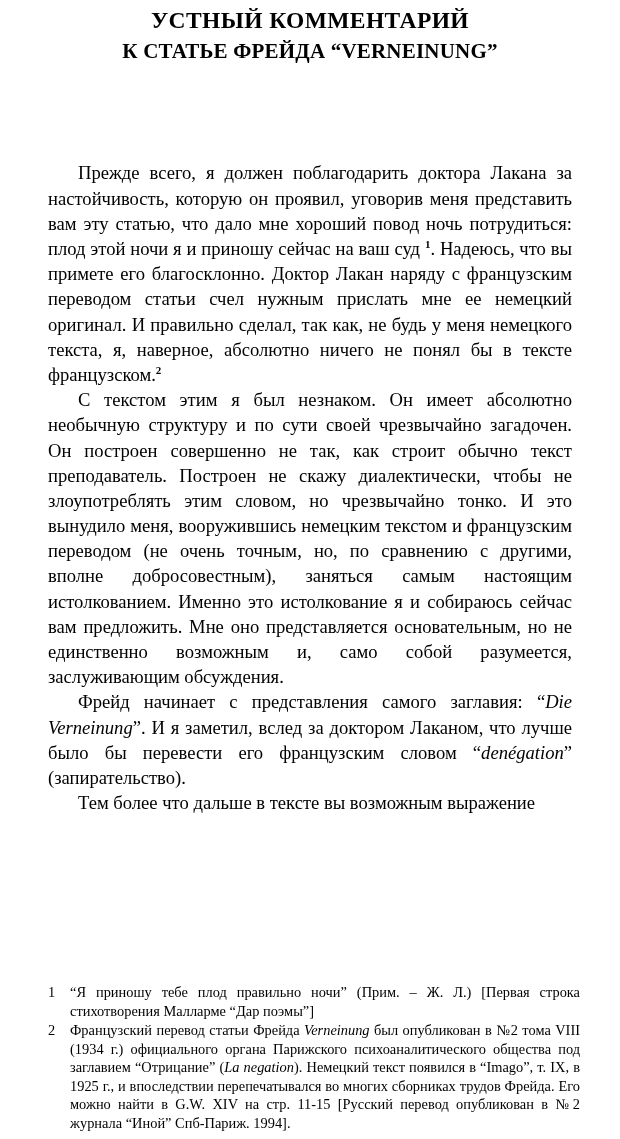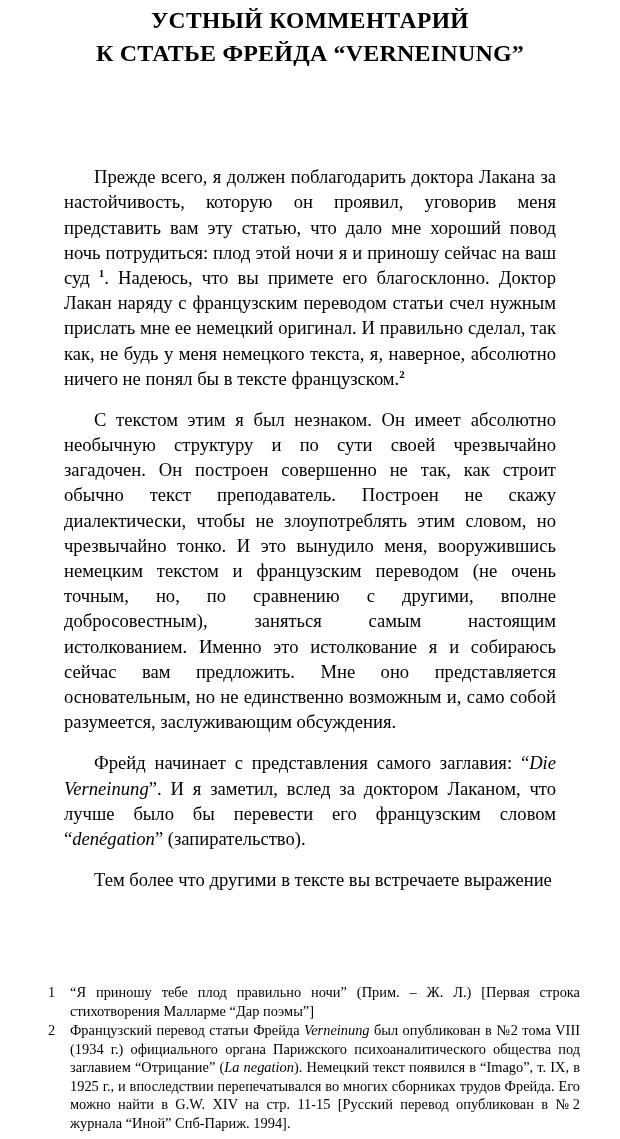--- a/index.html
+++ b/index.html
@@ -34,31 +34,31 @@
   }
   .title-line2 {
     font-size: 21.5px;
     font-weight: bold;
     font-style: italic;
     letter-spacing: 0.4px;
     line-height: 1.25;
     margin-top: 3px;
   }
   .title-line3 {
-    font-size: 24px;
+    font-size: 21px;
     font-weight: bold;
     letter-spacing: 0.2px;
     line-height: 1.25;
     margin-top: 4px;
   }
   .body-block {
     margin-top: 96px;
   }
   p.para {
-    margin: 16px;
+    margin: 0;
     font-size: 18.6px;
     line-height: 1.355;
     text-align: justify;
     text-indent: 30px;
     hyphens: none;
   }
   .ital {
     font-style: italic;
   }
   sup.fnref {
@@ -97,21 +97,21 @@
 
   <div class="title-block">
     <div class="title-line1">УСТНЫЙ КОММЕНТАРИЙ</div>
     <div class="title-line3">К СТАТЬЕ ФРЕЙДА “VERNEINUNG”</div>
   </div>
 
   <div class="body-block">
     <p class="para">Прежде всего, я должен поблагодарить доктора Лакана за настойчивость, которую он проявил, уговорив меня представить вам эту статью, что дало мне хороший повод ночь потрудиться: плод этой ночи я и приношу сейчас на ваш суд <sup class="fnref">1</sup>. Надеюсь, что вы примете его благосклонно. Доктор Лакан наряду с французским переводом статьи счел нужным прислать мне ее немецкий  оригинал. И правильно сделал, так как, не будь у меня немецкого текста, я, наверное, абсолютно ничего не понял бы в тексте французском.<sup class="fnref">2</sup></p>
     <p class="para">С текстом этим я был незнаком. Он имеет абсолютно необычную структуру и по сути своей чрезвычайно загадочен. Он построен совершенно не так, как строит обычно текст преподаватель. Построен не скажу диалектически, чтобы не злоупотреблять этим словом, но чрезвычайно тонко. И это вынудило меня, вооружившись немецким текстом и французским переводом (не очень точным, но, по сравнению с другими, вполне добросовестным), заняться самым настоящим истолкованием. Именно это истолкование я и собираюсь сейчас вам предложить. Мне оно представляется основательным, но не единственно возможным и, само собой разумеется, заслуживающим обсуждения.</p>
     <p class="para">Фрейд начинает с представления самого заглавия: “<span class="ital">Die Verneinung</span>”. И я заметил, вслед за доктором Лаканом, что лучше было бы перевести его французским словом “<span class="ital">denégation</span>” (запирательство).</p>
-    <p class="para">Тем более что другими в тексте вы встречаете выражение</p>
+    <p class="para">Тем более что дальше в тексте вы возможным выражение</p>
   </div>
 
   <div class="footnotes">
     <div class="fn">
       <span class="fn-num">1</span>
       <span class="fn-text">“Я приношу тебе плод правильно ночи” (Прим. – Ж. Л.) [Первая строка стихотворения Малларме “Дар поэмы”]</span>
     </div>
     <div class="fn">
       <span class="fn-num">2</span>
       <span class="fn-text">Французский перевод статьи Фрейда <span class="ital">Verneinung</span> был опубликован в №2 тома VIII (1934 г.) официального органа Парижского психоаналитического общества под заглавием “Отрицание” (<span class="ital">La negation</span>). Немецкий текст появился в “Imago”, т. IX, в 1925 г., и впоследствии перепечатывался во многих сборниках трудов Фрейда. Его можно найти в G.W. XIV на стр. 11-15 [Русский перевод опубликован в №2 журнала “Иной” Спб-Париж. 1994].</span>

